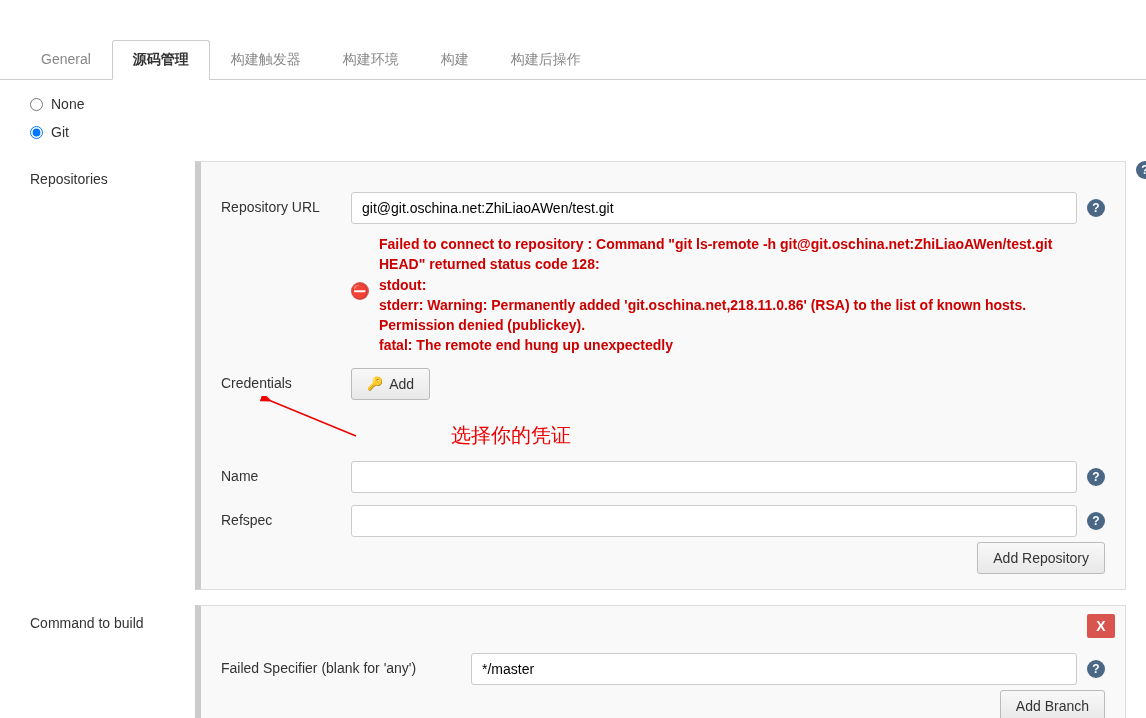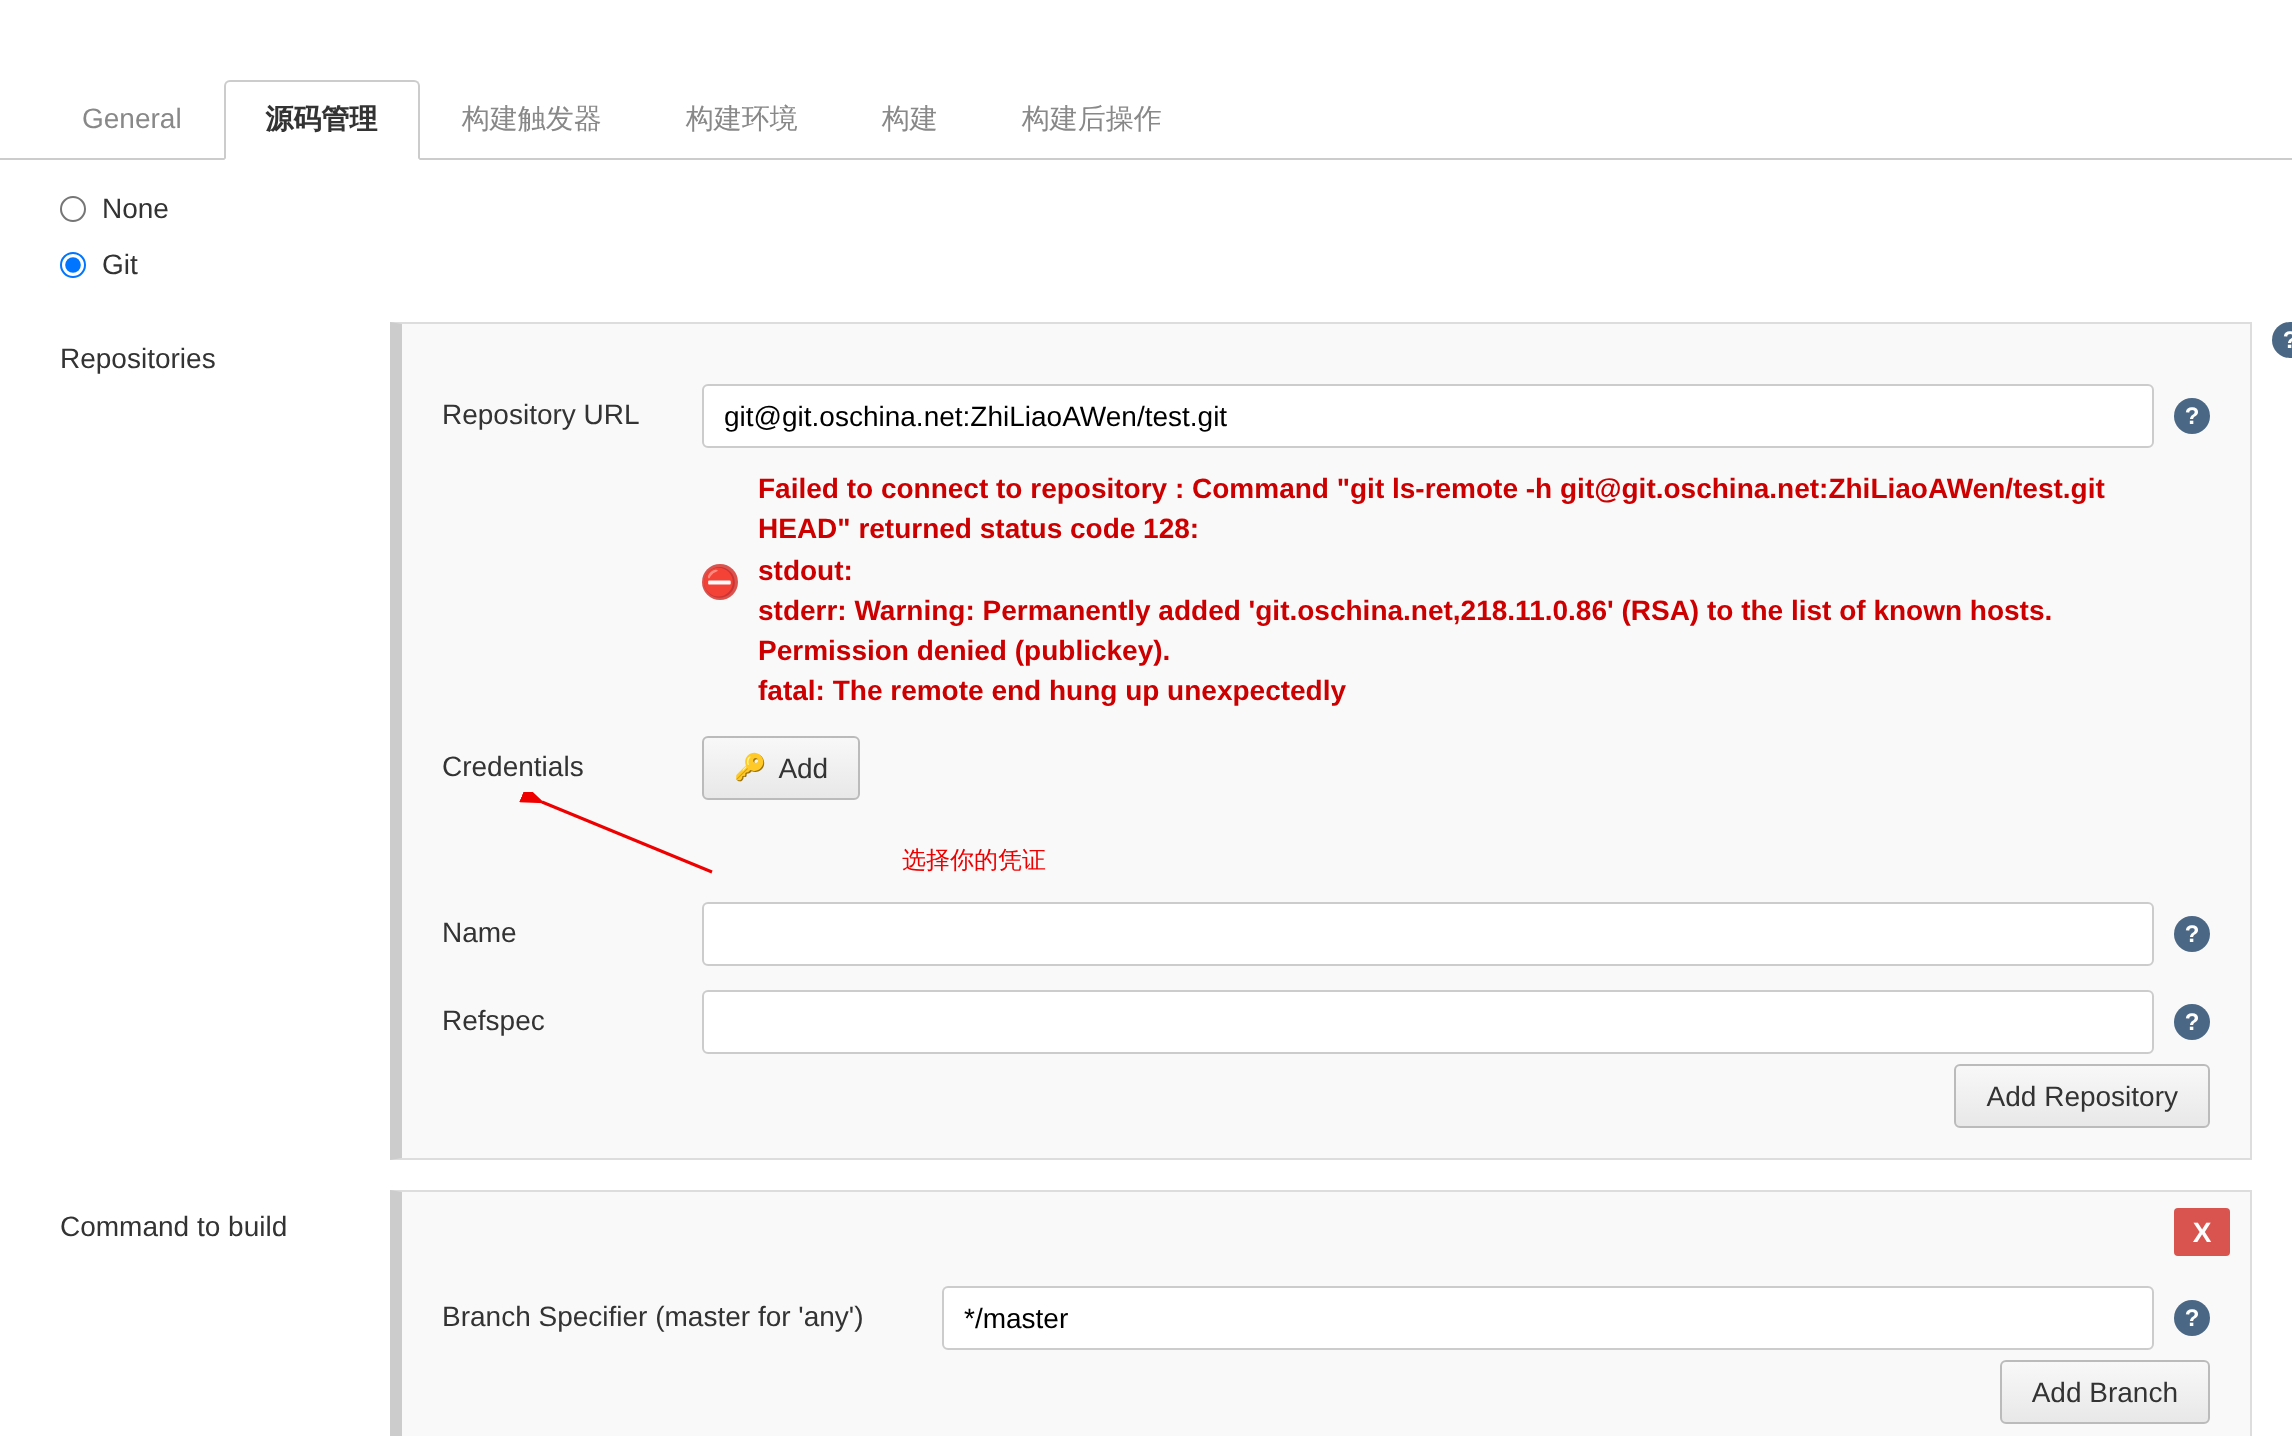--- a/index.html
+++ b/index.html
@@ -187,21 +187,21 @@
       background: #d9534f;
       color: #fff;
       border: none;
       font-weight: bold;
       font-size: 14px;
       cursor: pointer;
       border-radius: 2px;
     }
     .annotation {
       color: #e00;
-      font-size: 12px;
+      font-size: 20px;
       margin-left: 60px;
       margin-top: 2px;
     }
     .arrow-svg {
       position: absolute;
       pointer-events: none;
     }
     .row-with-help {
       display: flex;
       align-items: flex-start;
@@ -305,21 +305,21 @@
     </div>
   </div>
 
   <div class="section">
     <div class="section-label">Command to build</div>
     <div class="section-body panel-wrap">
       <div class="panel" style="padding-top:35px;">
         <button class="close-btn">X</button>
         <div class="row-with-help">
           <div class="form-row" style="flex:1;">
-            <div class="form-label-wide">Branch Specifier (master for 'any')</div>
+            <div class="form-label-wide">Failed Specifier (blank for 'any')</div>
             <div class="form-field">
               <input type="text" value="*/master" style="">
             </div>
           </div>
           <span class="help-icon help-inline">?</span>
         </div>
         <div class="btn-row">
           <button class="btn">Add Branch</button>
         </div>
       </div>

